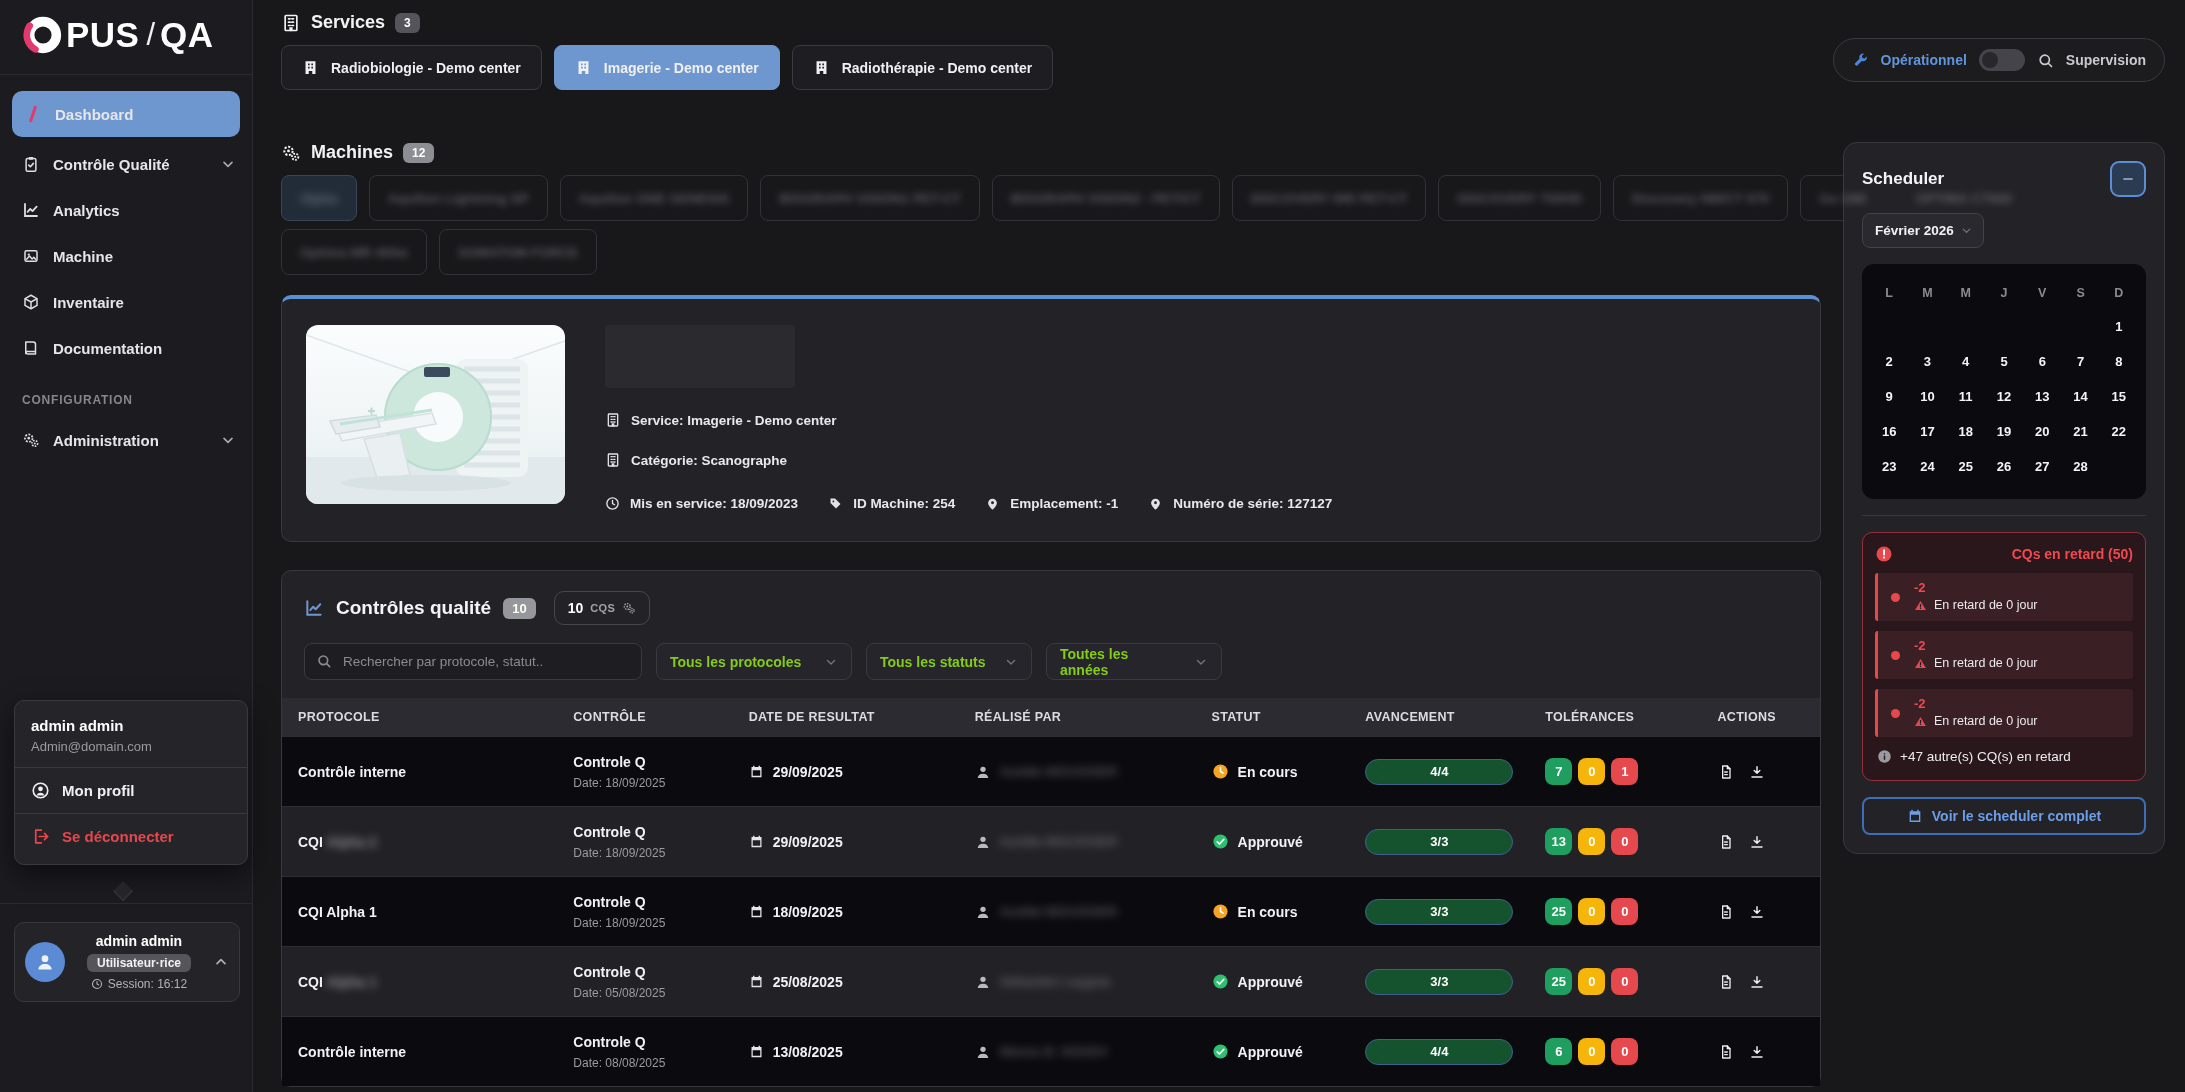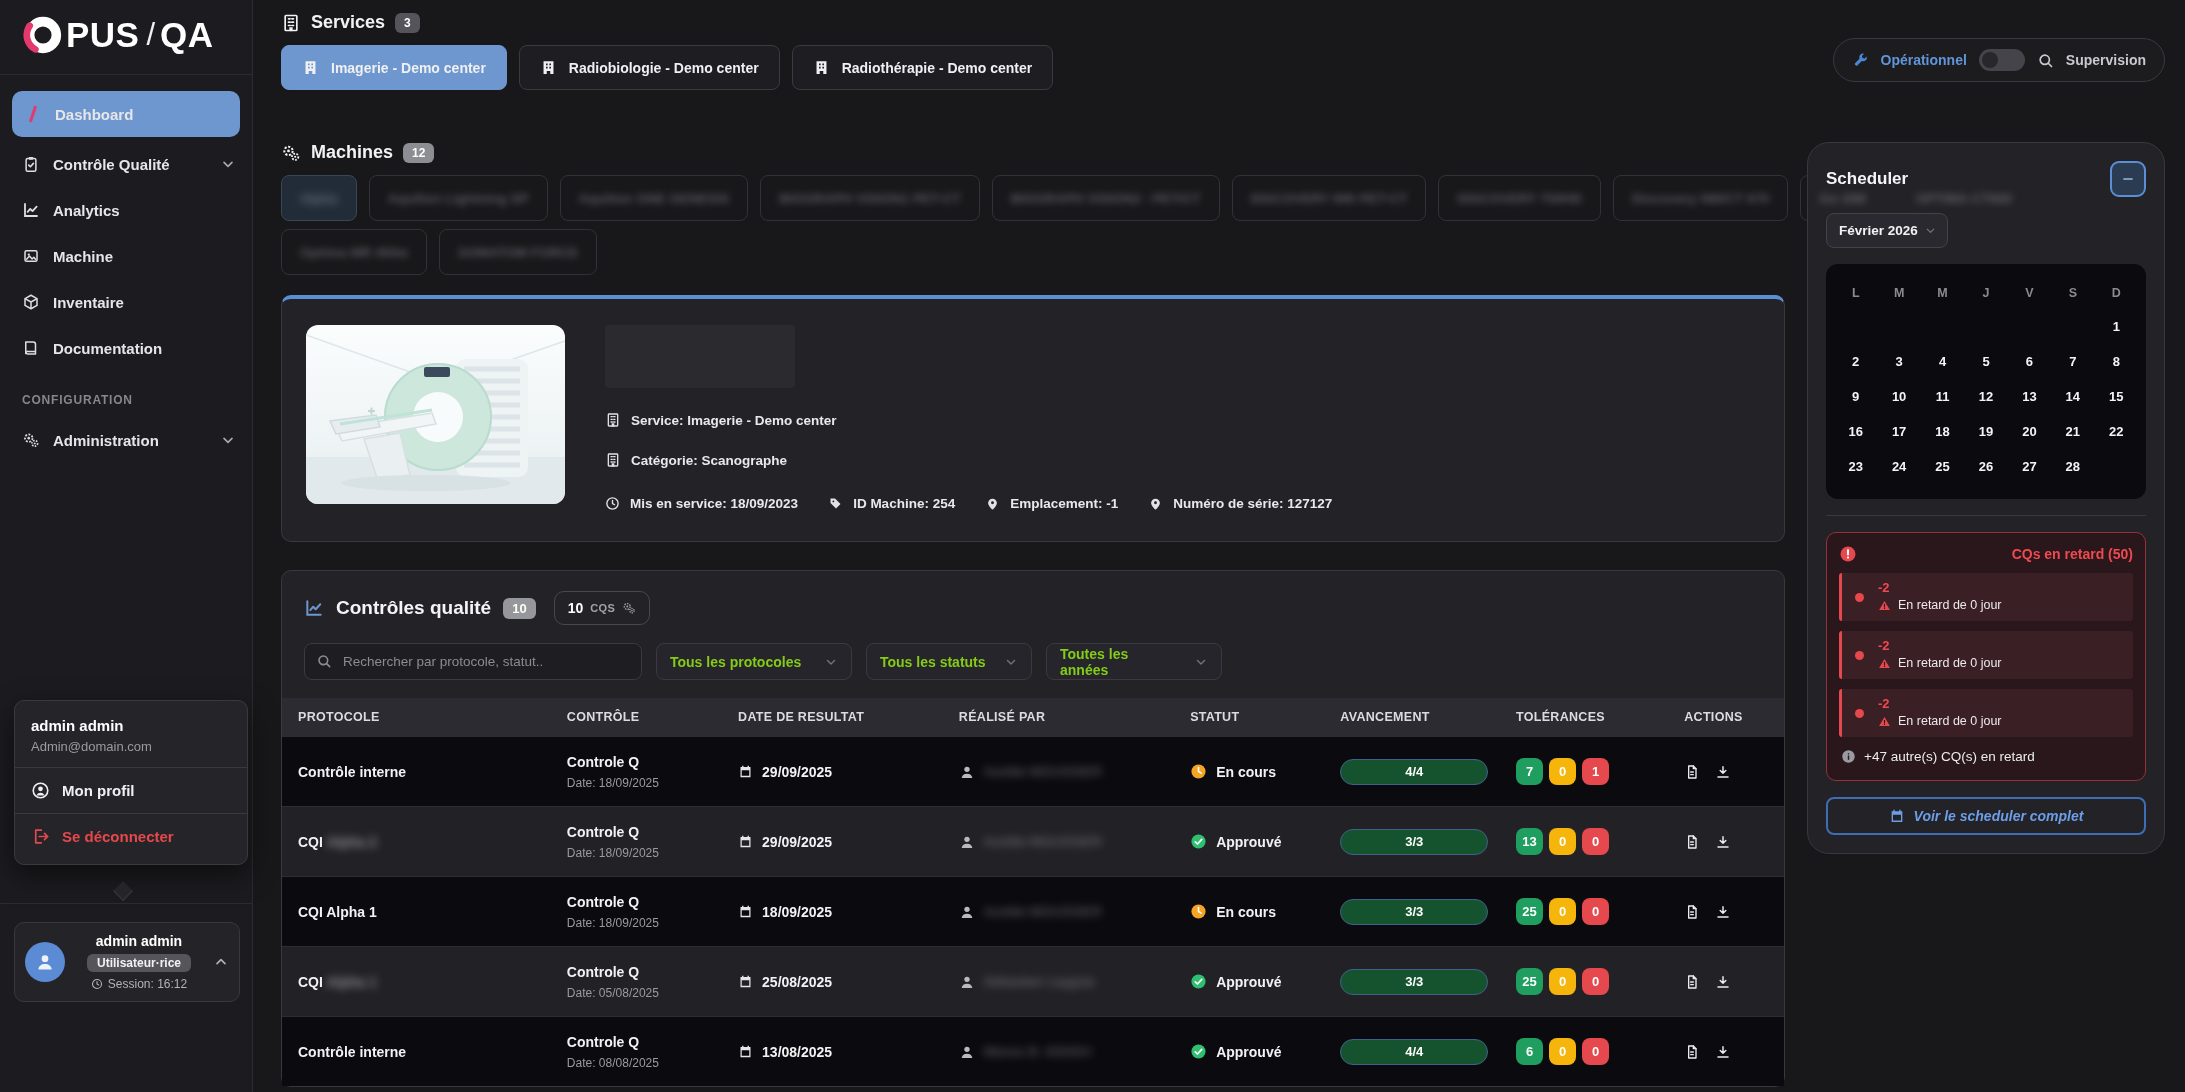--- a/index.html
+++ b/index.html
@@ -109,42 +109,42 @@
   .progress { width:148px; height:26px; background:#14532d; border:1px solid #41608f; border-radius:13px; display:flex; align-items:center; justify-content:center; font-size:13px; font-weight:700; color:#fff; }
   .tol-cell { display:flex; gap:6px; }
   .tol { min-width:27px; height:27px; border-radius:8px; display:flex; align-items:center; justify-content:center; font-size:13px; font-weight:700; color:#fff; padding:0 5px; }
   .tol.g { background:#1f9e5f; }
   .tol.y { background:#f5b50a; }
   .tol.r { background:#e5484d; }
   .a-cell { display:flex; gap:15px; color:#ededf0; }
   .a-cell .ic { cursor:pointer; }
 
   
-  .sched-card { width:358px; flex:none; background:#232227; border:1px solid #39383d; border-radius:22px; padding:18px; }
+  .sched-card { width:322px; flex:none; background:#232227; border:1px solid #39383d; border-radius:14px; padding:18px; }
   .sched-head { display:flex; align-items:center; justify-content:space-between; }
   .sched-title { font-size:17px; font-weight:700; color:#f4f4f6; }
   .minus-btn { width:36px; height:36px; border-radius:9px; background:#2b3b52; border:2px solid #5a8fd6; color:#9db9e0; display:flex; align-items:center; justify-content:center; cursor:pointer; }
   .month-select { margin-top:16px; width:122px; height:35px; background:#2a292f; border:1px solid #434249; border-radius:8px; display:flex; align-items:center; justify-content:space-between; padding:0 10px 0 12px; font-size:13.5px; font-weight:700; color:#f2f2f4; cursor:pointer; }
   .month-select .ic { color:#74737a; }
   .calendar { margin-top:16px; background:#0b0a0e; border-radius:12px; padding:14px 8px 16px 8px; }
   .cal-grid { display:grid; grid-template-columns:repeat(7,1fr); row-gap:2px; }
   .cal-h { text-align:center; font-size:12.5px; font-weight:700; color:#8a8a90; height:30px; line-height:30px; }
   .cal-d { text-align:center; font-size:13px; font-weight:700; color:#f4f4f6; height:33px; line-height:33px; cursor:pointer; }
   .sched-div { height:1px; background:#39383d; margin:16px 0; }
   .alert-card { background:#2a171b; border:1px solid #93323c; border-radius:10px; padding:12px; }
   .alert-head { display:flex; align-items:center; justify-content:space-between; }
   .alert-title { color:#ef4a50; font-size:14px; font-weight:700; }
   .alert-item { position:relative; background:#3a1f25; border-left:3px solid #e5484d; border-radius:3px; margin-top:10px; padding:7px 10px 9px 36px; }
   .alert-dot { position:absolute; left:13px; top:50%; margin-top:-4px; width:9px; height:9px; border-radius:50%; background:#e5484d; }
   .alert-value { color:#ef4a50; font-size:13px; font-weight:700; }
   .alert-trow { display:flex; align-items:center; gap:7px; margin-top:3px; color:#eceaec; font-size:12.5px; }
   .alert-trow .ic { color:#e5484d; }
   .alert-more { display:flex; align-items:center; gap:8px; margin:12px 0 4px 2px; font-size:13.5px; color:#ececf0; }
   .alert-more .ic { color:#9a9aa0; }
-  .full-btn { margin-top:16px; width:100%; height:38px; background:transparent; border:2px solid #3f6db5; border-radius:8px; display:flex; align-items:center; justify-content:center; gap:9px; color:#6d9ee8; font-size:14px; font-weight:700; cursor:pointer;font-style:italic; }
+  .full-btn { margin-top:16px; width:100%; height:38px; background:transparent; border:2px solid #3f6db5; border-radius:8px; display:flex; align-items:center; justify-content:center; gap:9px; color:#6d9ee8; font-size:14px; font-weight:700; cursor:pointer; }
 </style>
 </head>
 <body>
 
 <svg width="0" height="0" style="position:absolute">
   <defs>
     <symbol id="i-building" viewBox="0 0 24 24">
         <rect x="5" y="3" width="14" height="18" rx="1" fill="none" stroke="currentColor" stroke-width="2"></rect>
         <path d="M9 7h2M13 7h2M9 11h2M13 11h2M9 15h2M13 15h2M11 21v-3h2v3" stroke="currentColor" stroke-width="2" fill="none" stroke-linecap="round"></path>
       </symbol>
@@ -372,31 +372,31 @@
   <div class="topbar">
     <div>
       <div class="sec-head">
         <svg class="ic" width="20" height="20">
             <use href="#i-building"></use>
           </svg>
         <span class="sec-title">Services</span>
         <span class="badge">3</span>
       </div>
       <div class="tabs-row">
+        <div class="svc-tab">
+          <svg class="ic" width="17" height="17">
+              <use href="#i-hospital"></use>
+            </svg>
+          <span>Radiobiologie - Demo center</span>
+        </div>
         <div class="svc-tab active">
           <svg class="ic" width="17" height="17">
               <use href="#i-hospital"></use>
             </svg>
           <span>Imagerie - Demo center</span>
-        </div>
-        <div class="svc-tab">
-          <svg class="ic" width="17" height="17">
-              <use href="#i-hospital"></use>
-            </svg>
-          <span>Radiobiologie - Demo center</span>
         </div>
         <div class="svc-tab">
           <svg class="ic" width="17" height="17">
               <use href="#i-hospital"></use>
             </svg>
           <span>Radiothérapie - Demo center</span>
         </div>
       </div>
     </div>
 

